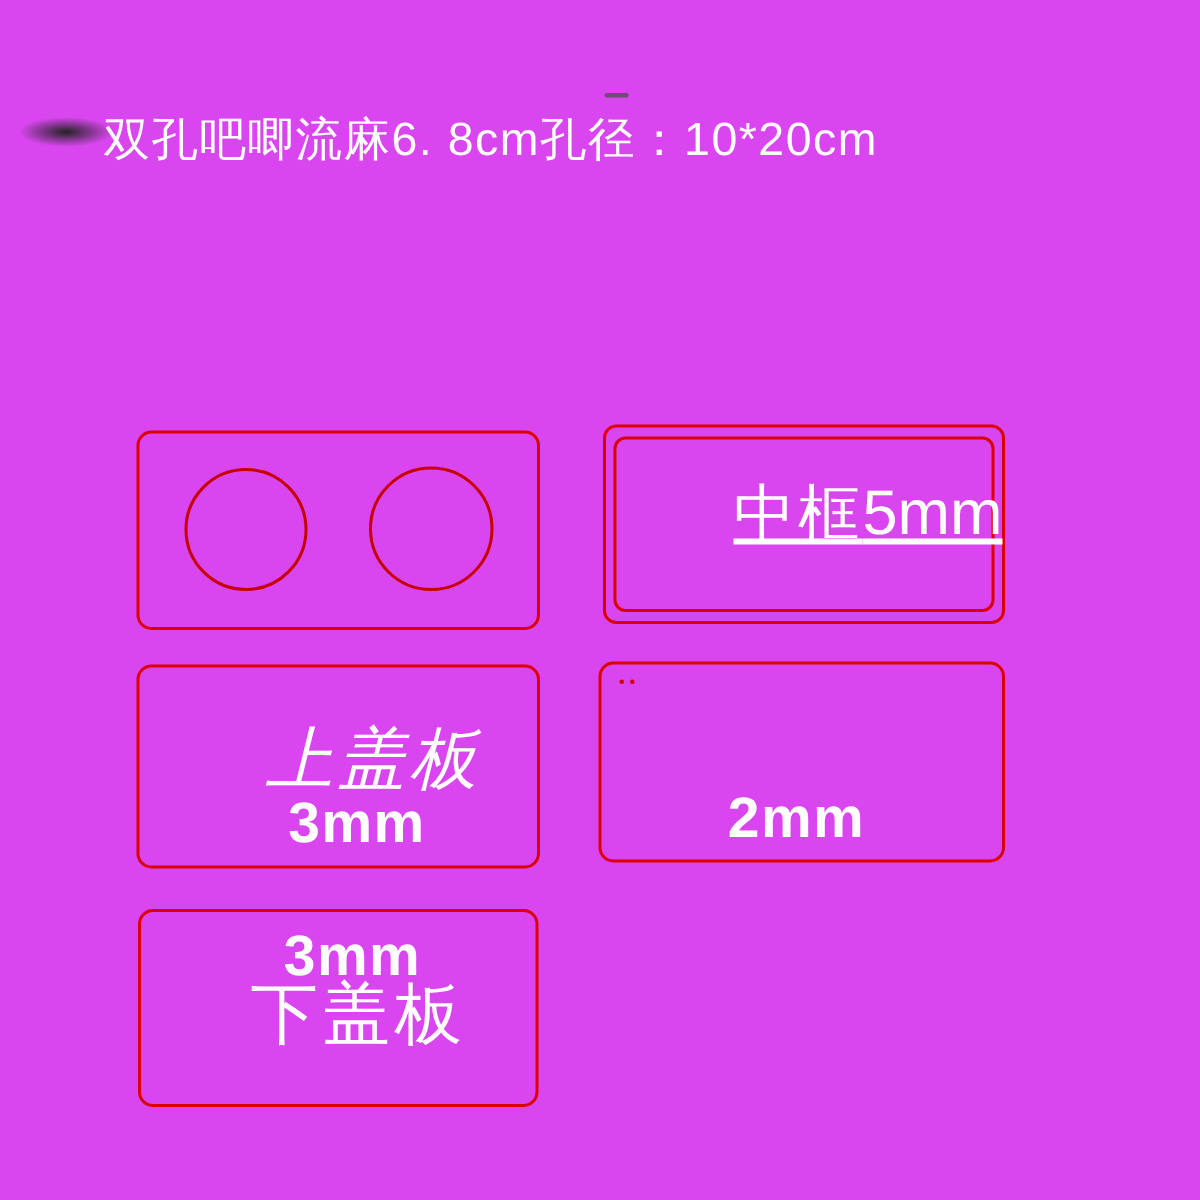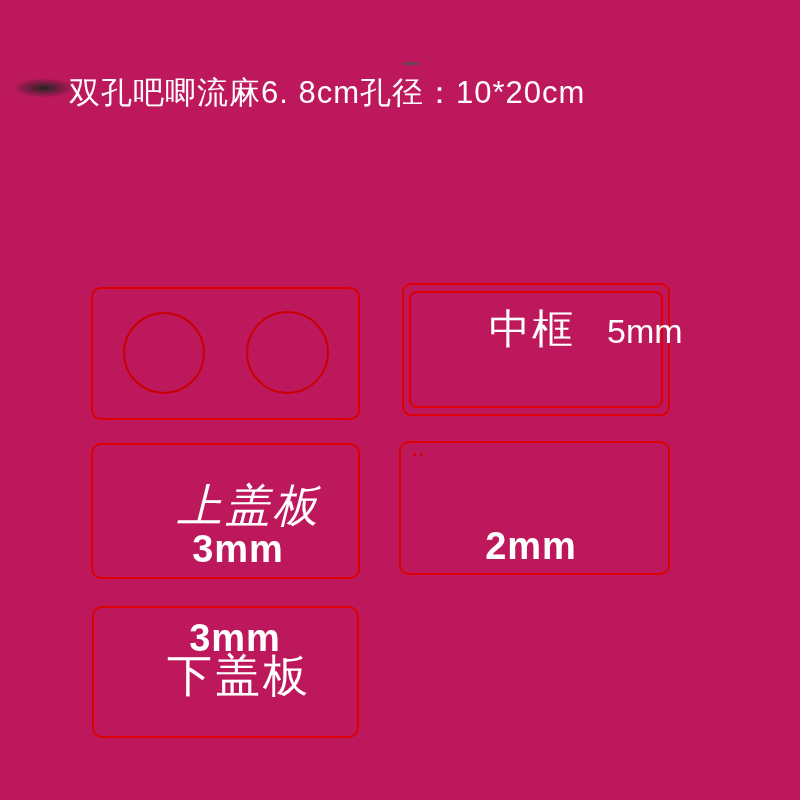--- a/index.html
+++ b/index.html
@@ -1,19 +1,19 @@
 <!DOCTYPE html>
 <html><head>
 <meta charset="utf-8">
 <style>
   html,body{margin:0;padding:0;background:#000;}
   #stage{
     position:relative;
     width:800px;height:800px;
-    background:#be185d;
+    background:#d946ef;
     overflow:hidden;
     font-family:"Liberation Sans", sans-serif;
     color:#fff;
   }
   .abs{position:absolute;}
   .title{
     left:69px;top:72px;
     font-size:31px;
     letter-spacing:1px;
     white-space:nowrap;
@@ -41,21 +41,21 @@
   }
   .center-text{
     transform:translateX(-50%);
     line-height:1;
     white-space:nowrap;
     text-align:center;
   }
   .part-cjk{font-size:45px;letter-spacing:3px;}
   .part-num{font-size:38px;letter-spacing:1px;font-weight:bold;}
   .frame-label .cjk{font-size:41px;letter-spacing:2px;}
-  .frame-label .num{font-size:34px;margin-left:32px;}
+  .frame-label .num{font-size:42px;margin-left:0;}
   .dot{
     position:absolute;
     width:3px;height:3px;
     background:#d40000;
     border-radius:50%;
   }
   .smudge{
     background:radial-gradient(ellipse at center, #242424 0%, rgba(0,0,0,0) 70%);
   }
   .dash{
@@ -76,21 +76,21 @@
 
   <div class="abs label-line" style="left:101px;top:228px;">
   </div>
 
   <div class="abs panel" style="left:91px;top:287px;width:269px;height:133px;"></div>
   <div class="abs hole" style="left:123px;top:312px;width:82px;height:82px;"></div>
   <div class="abs hole" style="left:246px;top:311px;width:83px;height:83px;"></div>
 
   <div class="abs panel" style="left:402px;top:283px;width:268px;height:133px;border-radius:9px;"></div>
   <div class="abs panel" style="left:409px;top:291px;width:254px;height:117px;border-radius:8px;"></div>
-  <div class="abs label-line frame-label" style="left:489px;top:309px;">
+  <div class="abs label-line frame-label" style="left:489px;top:321px;text-decoration:underline;">
     <span class="cjk">中框</span>
     <span class="num">5mm</span>
   </div>
 
   <div class="abs panel" style="left:91px;top:443px;width:269px;height:136px;"></div>
   <div class="abs center-text part-cjk" style="left:249px;top:483px;font-style:italic;">上盖板</div>
   <div class="abs center-text part-num" style="left:238px;top:530px;">3mm</div>
 
   <div class="abs panel" style="left:399px;top:441px;width:271px;height:134px;"></div>
   <div class="dot" style="left:413px;top:453px;"></div>

